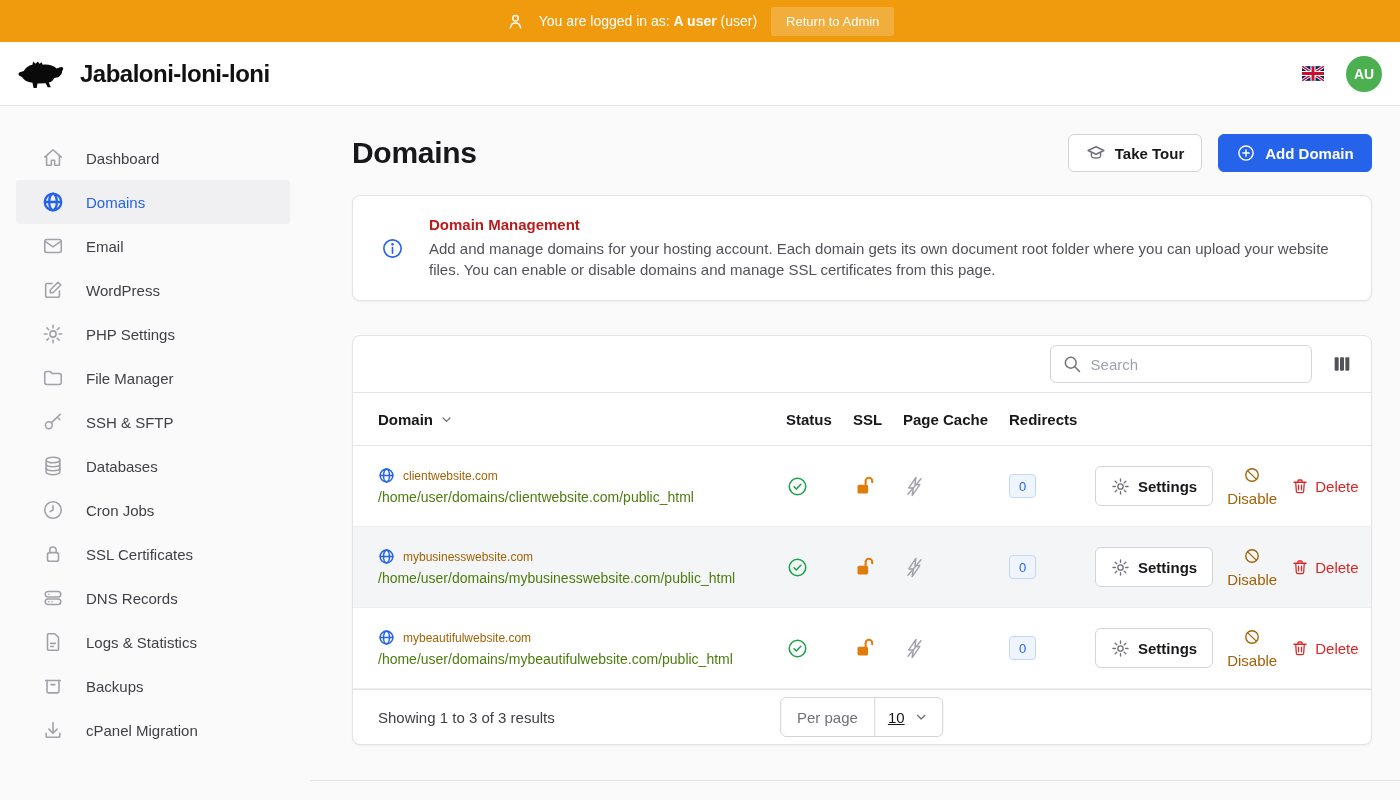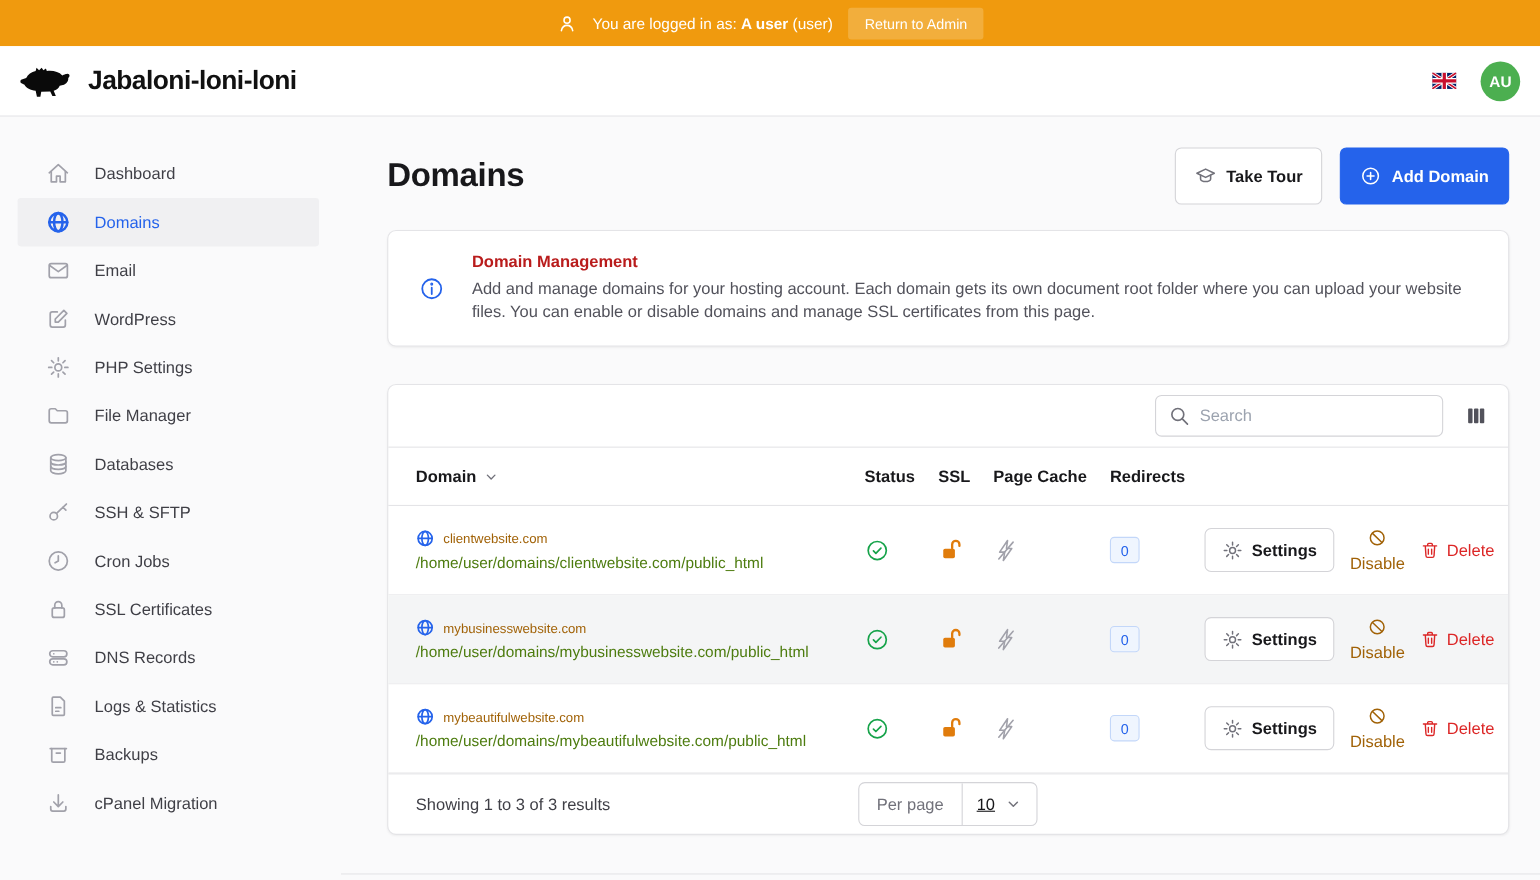--- a/index.html
+++ b/index.html
@@ -26,21 +26,21 @@
   .side-item svg { color:#A1A1AA; flex:0 0 auto; }
   .side-item.active { background:#F0F0F2; color:#2563EB; font-weight:500; }
   .side-item.active svg { color:#2563EB; }
 
   .main { flex:1; padding:28px 32px 0 42px; }
 
   
   .page-head { display:flex; align-items:center; justify-content:space-between; margin-bottom:23px; }
   .page-title { font-size:30px; font-weight:700; color:#18181B; letter-spacing:-0.3px; }
   .head-actions { display:flex; gap:16px; }
-  .btn { display:flex; align-items:center; gap:9px; height:52px; padding:0 17px; border-radius:6px; font-size:15px; font-weight:600; font-family:inherit; cursor:pointer; }
+  .btn { display:flex; align-items:center; gap:9px; height:38px; padding:0 17px; border-radius:6px; font-size:15px; font-weight:600; font-family:inherit; cursor:pointer; }
   .btn-secondary { background:#fff; border:1px solid #D4D4D8; color:#18181B; }
   .btn-secondary svg { color:#71717A; }
   .btn-primary { background:#2563EB; border:1px solid #2563EB; color:#fff; }
 
   
   .card { background:#fff; border:1px solid #E4E4E7; border-radius:8px; box-shadow:0 1px 2px rgba(0,0,0,.05); }
   .info-card { display:flex; align-items:center; gap:25px; padding:20px 28px; margin-bottom:34px; }
   .info-card svg { color:#2563EB; flex:0 0 auto; }
   .info-title { font-size:15px; font-weight:700; color:#b91c1c; margin-bottom:6px; }
   .info-text { font-size:15px; color:#52525B; line-height:1.37; max-width:905px; }
@@ -181,38 +181,38 @@
       <span>
           <svg width="22" height="22" viewBox="0 0 24 24" fill="none" stroke="currentColor" stroke-width="1.7" stroke-linecap="round" stroke-linejoin="round">
             <path d="M3 7a2 2 0 0 1 2-2h4l2 2h8a2 2 0 0 1 2 2v8a2 2 0 0 1-2 2H5a2 2 0 0 1-2-2z"></path>
           </svg>
         </span>
       <span>File Manager</span>
     </div>
 
     <div class="side-item">
       <span>
+          <svg width="22" height="22" viewBox="0 0 24 24" fill="none" stroke="currentColor" stroke-width="1.7" stroke-linecap="round" stroke-linejoin="round">
+            <circle cx="7.5" cy="15.5" r="3.7"></circle>
+            <path d="M10.3 12.7L20 3.5M16.5 6.5l3 3"></path>
+          </svg>
+        </span>
+      <span>SSH &amp; SFTP</span>
+    </div>
+
+    <div class="side-item">
+      <span>
           <svg width="22" height="22" viewBox="0 0 24 24" fill="none" stroke="currentColor" stroke-width="1.7" stroke-linecap="round">
             <ellipse cx="12" cy="5.5" rx="7.5" ry="3"></ellipse>
             <path d="M4.5 5.5v4.3c0 1.7 3.4 3 7.5 3s7.5-1.3 7.5-3V5.5"></path>
             <path d="M4.5 9.8v4.3c0 1.7 3.4 3 7.5 3s7.5-1.3 7.5-3V9.8"></path>
             <path d="M4.5 14.1v4.4c0 1.6 3.4 3 7.5 3s7.5-1.4 7.5-3v-4.4"></path>
           </svg>
         </span>
       <span>Databases</span>
-    </div>
-
-    <div class="side-item">
-      <span>
-          <svg width="22" height="22" viewBox="0 0 24 24" fill="none" stroke="currentColor" stroke-width="1.7" stroke-linecap="round" stroke-linejoin="round">
-            <circle cx="7.5" cy="15.5" r="3.7"></circle>
-            <path d="M10.3 12.7L20 3.5M16.5 6.5l3 3"></path>
-          </svg>
-        </span>
-      <span>SSH &amp; SFTP</span>
     </div>
 
     <div class="side-item">
       <span>
           <svg width="22" height="22" viewBox="0 0 24 24" fill="none" stroke="currentColor" stroke-width="1.7" stroke-linecap="round" stroke-linejoin="round">
             <circle cx="12" cy="12" r="9"></circle>
             <path d="M12 7v5l-3.2 1.8"></path>
           </svg>
         </span>
       <span>Cron Jobs</span>

